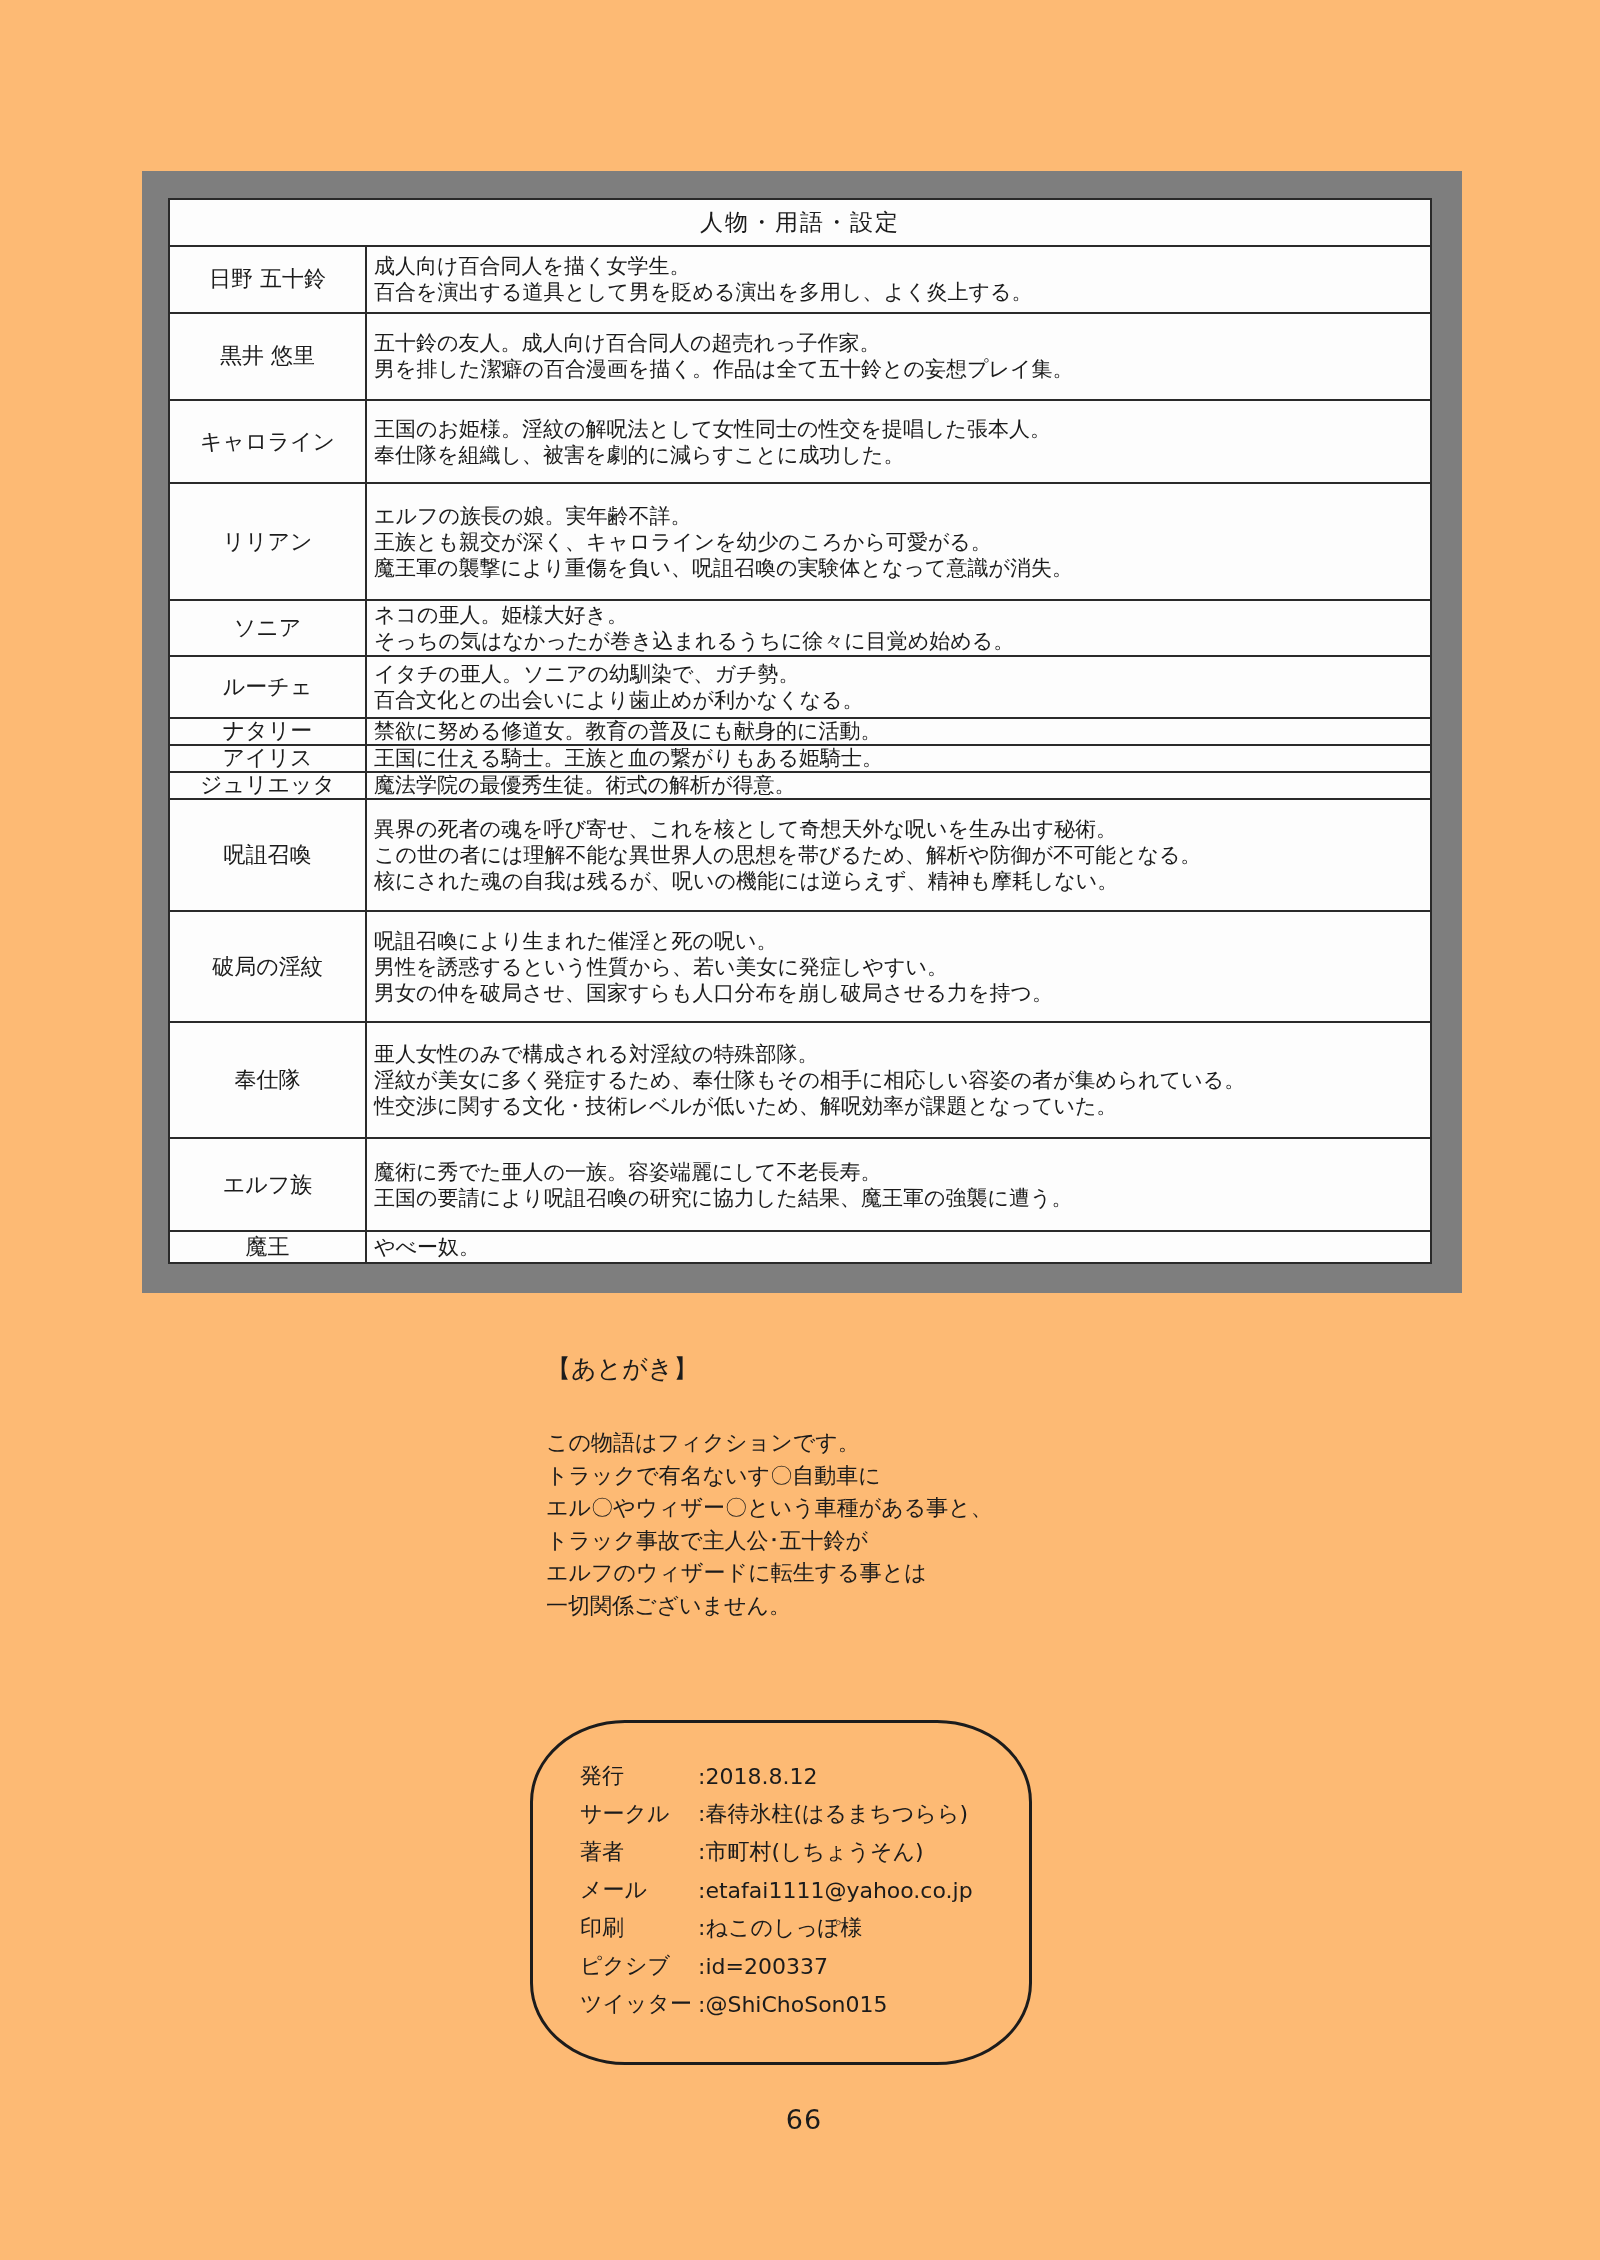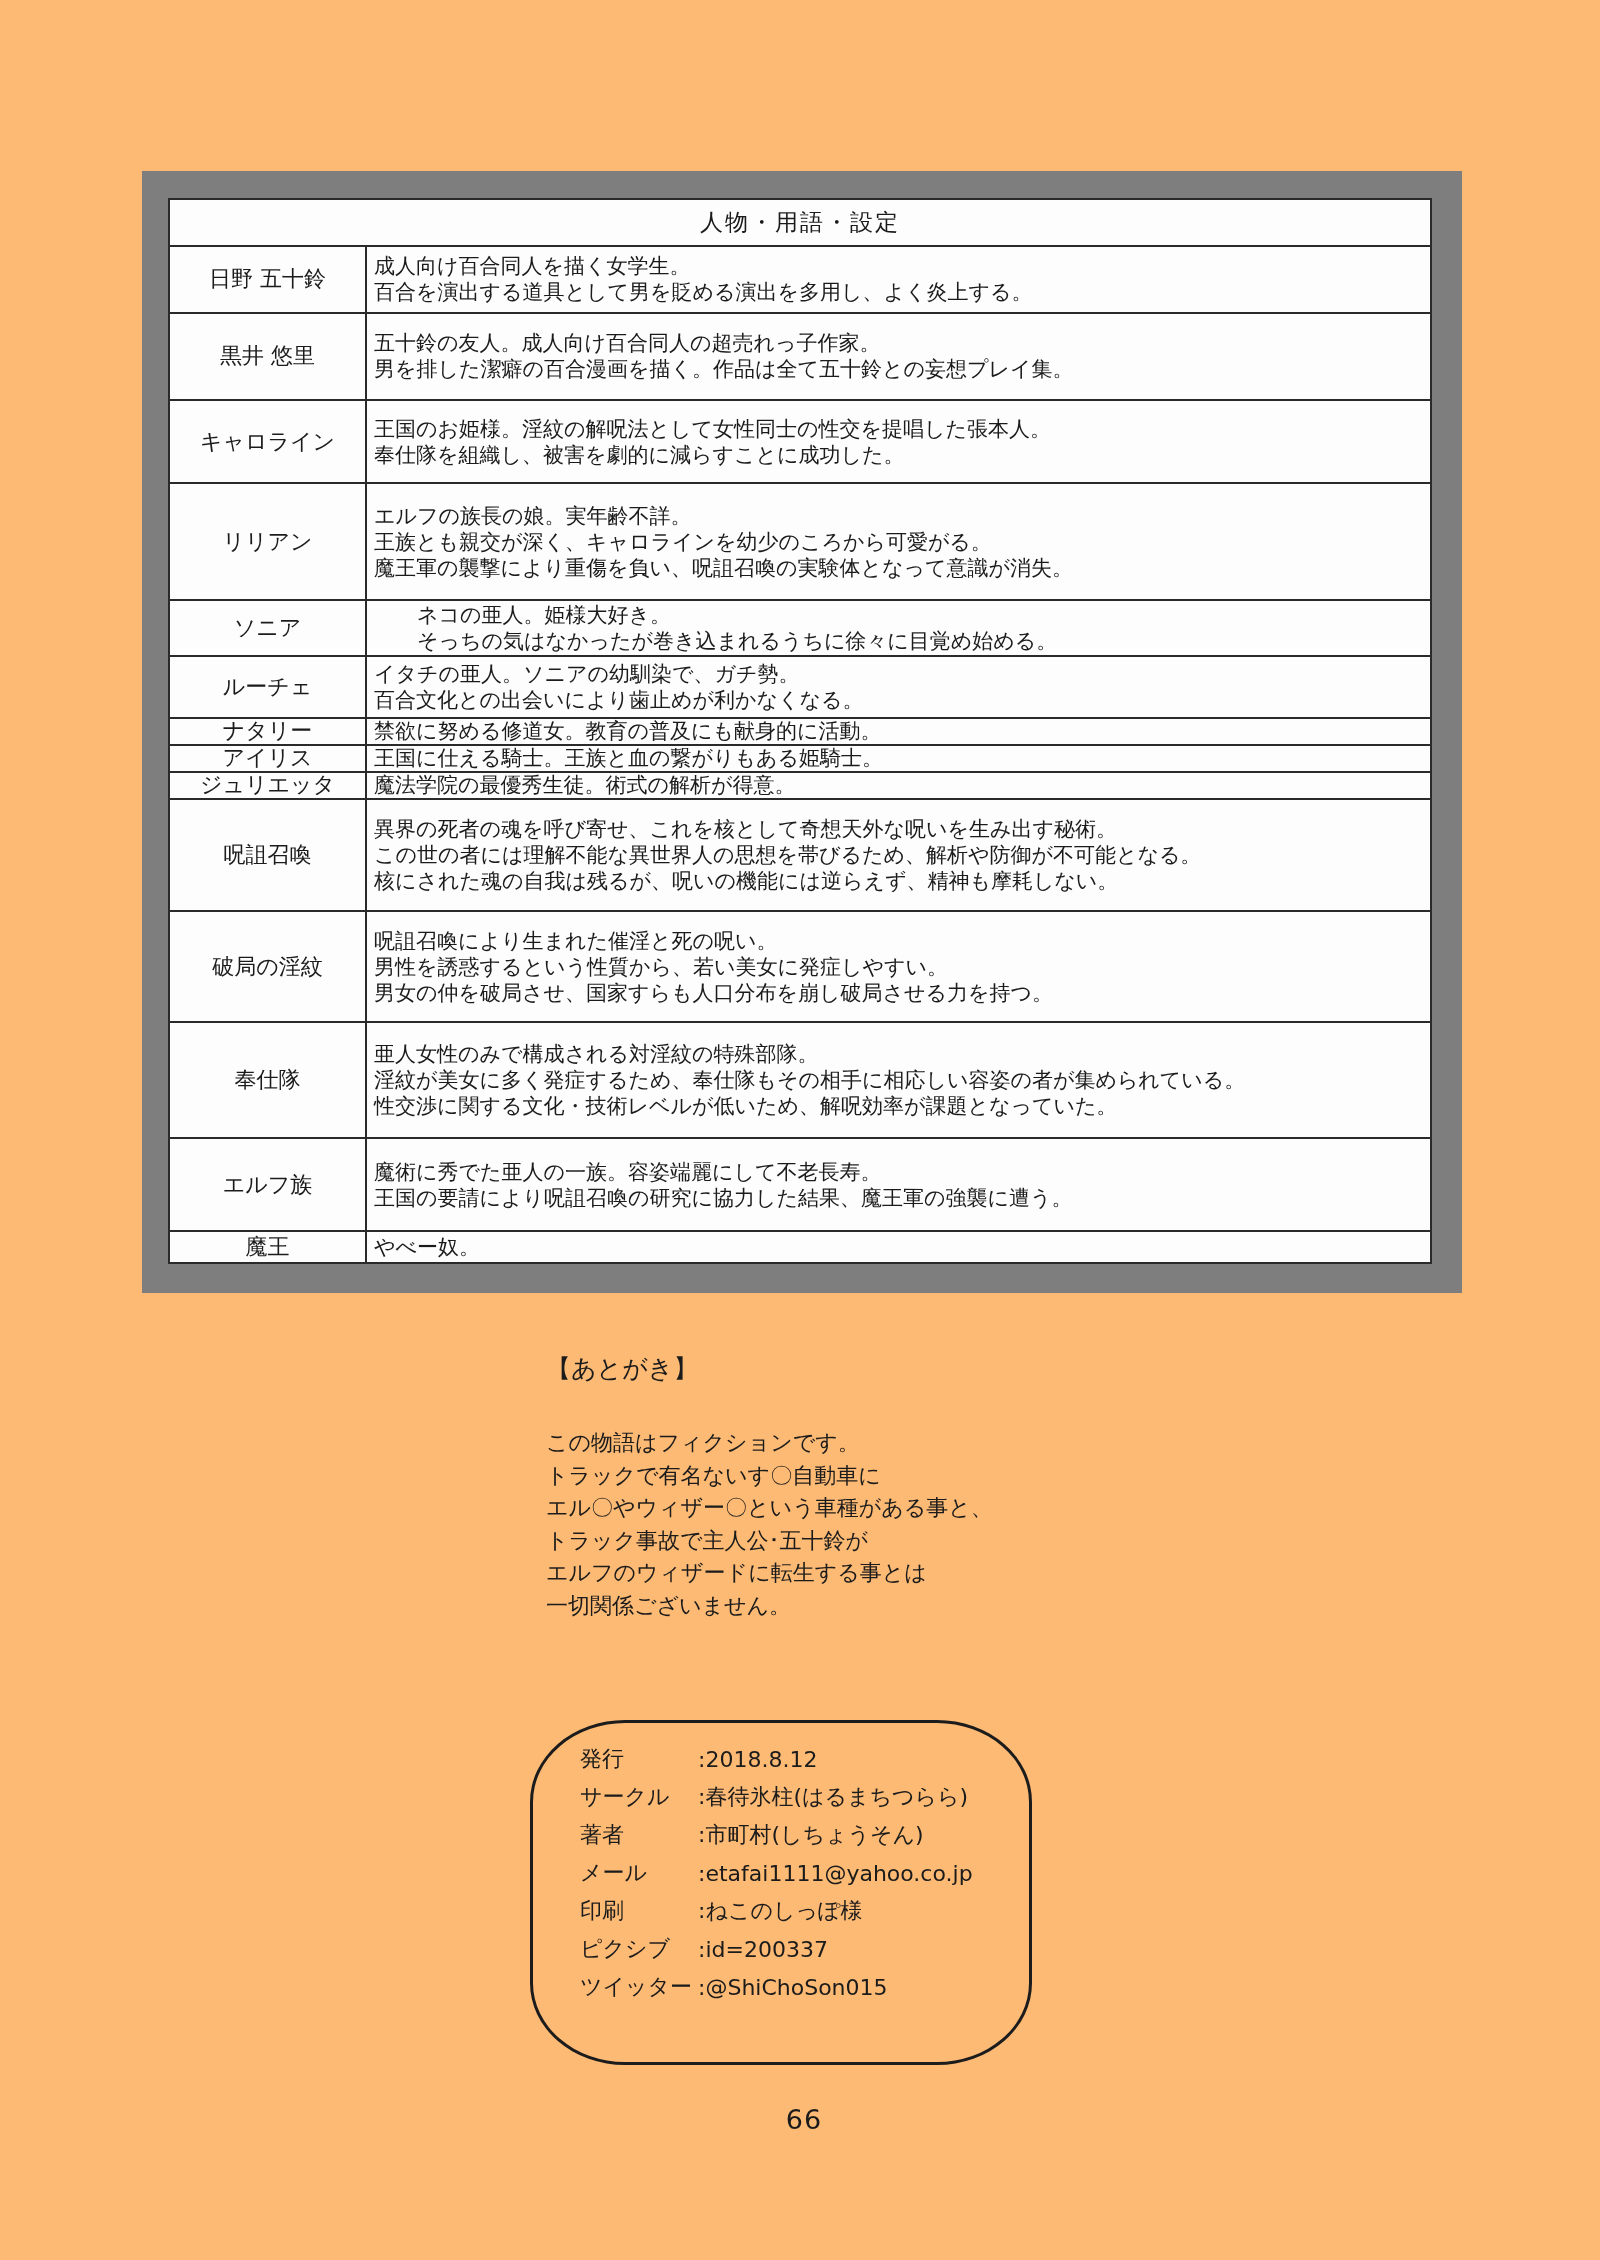--- a/index.html
+++ b/index.html
@@ -48,21 +48,21 @@
     padding-left:7px;
     font-size:21px;line-height:26px;
     white-space:pre-line;
     border-radius:12px;
   }
   
   .t-row:nth-child(1){height:65px;}
   .t-row:nth-child(2){height:85px;}
   .t-row:nth-child(3){height:82px;}
   .t-row:nth-child(4){height:115px;}
-  .t-row:nth-child(5){height:54px;gap:43px;}
+  .t-row:nth-child(5){height:54px;}
   .t-row:nth-child(6){height:60px;}
   .t-row:nth-child(7){height:25px;}
   .t-row:nth-child(8){height:25px;}
   .t-row:nth-child(9){height:25px;}
   .t-row:nth-child(10){height:110px;}
   .t-row:nth-child(11){height:110px;}
   .t-row:nth-child(12){height:114px;}
   .t-row:nth-child(13){height:91px;}
 
   
@@ -74,21 +74,21 @@
     white-space:pre-line;
   }
 
   
   .colophon{
     position:absolute;left:530px;top:1720px;
     width:502px;height:345px;
     border:3px solid #1c1c1c;
     border-radius:95px / 82px;
     box-sizing:border-box;
-    padding:17px 0 0 47px;
+    padding:34px 0 0 47px;
   }
   .c-row{height:38px;display:flex;align-items:center;font-size:22px;}
   .c-label{flex:0 0 118px;width:118px;}
   .c-value{flex:0 0 auto;}
 
   
   .page-number{
     position:absolute;left:4px;top:2104px;width:100%;
     text-align:center;font-size:27px;letter-spacing:1px;
   }

